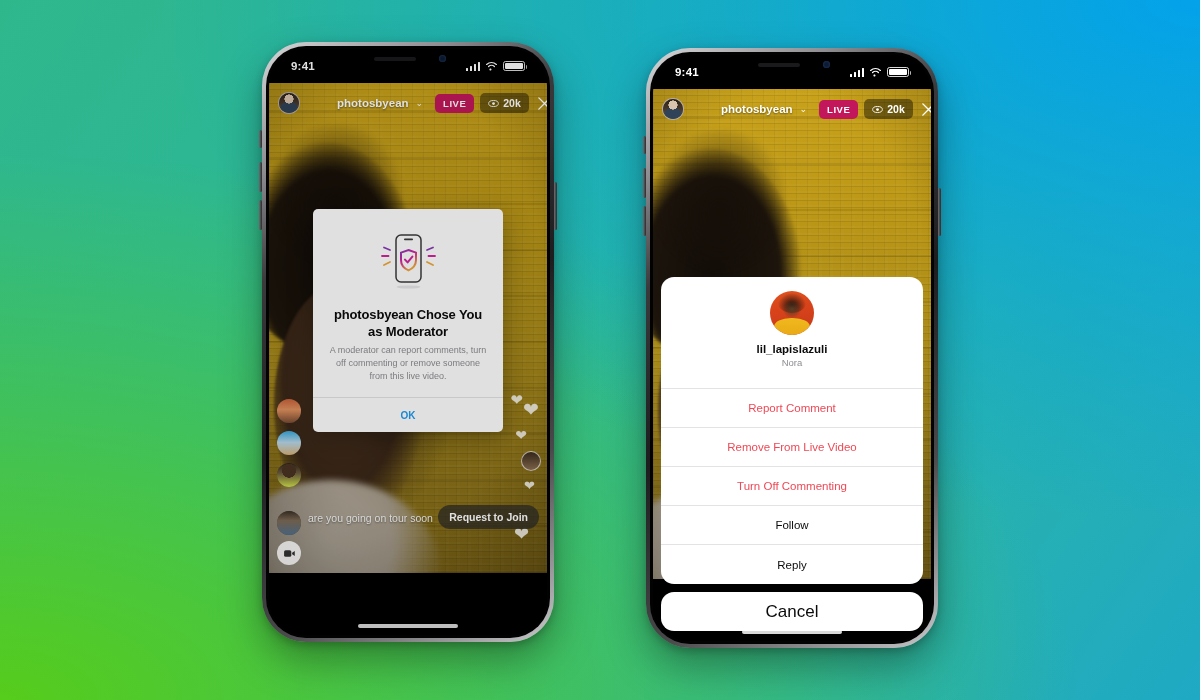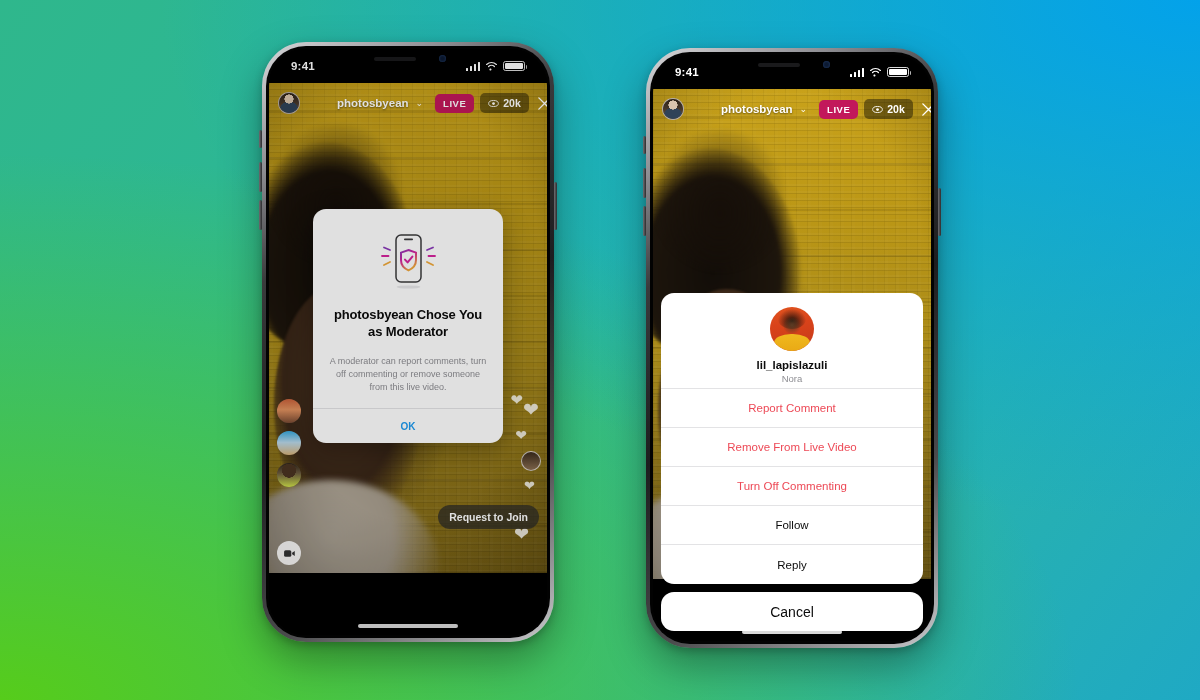--- a/index.html
+++ b/index.html
@@ -144,51 +144,51 @@
     display:flex; align-items:center; justify-content:space-between; padding:0 13px; }
   .cmt-ph { color:rgba(255,255,255,.74); font-size:11px; }
   .dots { color:rgba(255,255,255,.74); font-size:13px; letter-spacing:1px; }
   .bic { width:21px; height:21px; flex:none; }
   .home-ind { position:absolute; left:50%; transform:translateX(-50%); bottom:7px;
     width:100px; height:4px; background:rgba(255,255,255,.85); border-radius:3px; z-index:36; }
 
   
   .scrim { position:absolute; inset:0; z-index:50; background:rgba(0,0,0,.12); }
   .modal { position:absolute; left:50%; transform:translateX(-50%); top:160px;
-    width:190px; background:#fff; border-radius:13px; overflow:hidden;
+    width:190px; background:#fff; border-radius:5px; overflow:hidden;
     box-shadow:0 6px 26px rgba(0,0,0,.3); }
   .modal-body { padding:20px 15px 14px; text-align:center; }
   .modal-ill { width:100%; height:66px; display:flex; align-items:center; justify-content:center; margin-bottom:12px; }
   .modal-title { font-size:13px; font-weight:bold; color:#0b0b0b; line-height:1.28; letter-spacing:-.15px; }
-  .modal-desc { font-size:9px; color:#8e8e93; line-height:1.45; margin-top:15px; }
+  .modal-desc { font-size:9px; color:#8e8e93; line-height:1.45; margin-top:4px; }
   .modal-div { height:1px; background:#e4e4e6; }
   .modal-ok { height:34px; display:flex; align-items:center; justify-content:center;
     color:#1e9bf0; font-size:10px; font-weight:bold; }
 
   
   .sheet-wrap { position:absolute; left:8px; right:8px; bottom:10px; z-index:50; }
   .sheet { background:#fff; border-radius:13px; overflow:hidden; }
-  .sheet-head { padding:14px 10px 4px; text-align:center; border-bottom:1px solid #e3e3e5; }
+  .sheet-head { padding:14px 10px 20px; text-align:center; border-bottom:1px solid #e3e3e5; }
   .sheet-av { width:44px; height:44px; border-radius:50%; margin:0 auto 8px; overflow:hidden; position:relative;
     background:linear-gradient(170deg,#e0541f 0%,#d9431a 38%,#c4391a 100%); }
   .sheet-av .hairx { position:absolute; left:18%; top:4%; width:64%; height:46%;
     background:radial-gradient(ellipse at 50% 62%, #140f0a 0%, rgba(20,15,10,0) 72%); border-radius:50%; }
   .sheet-av .facex { position:absolute; left:30%; top:26%; width:40%; height:36%;
     background:radial-gradient(ellipse at 50% 46%, #5b3c24 0%, rgba(91,60,36,0) 74%); border-radius:50%; }
   .sheet-av .shirtx { position:absolute; left:8%; top:62%; width:84%; height:44%;
     background:linear-gradient(180deg,#f0b91e 0%,#e8a714 100%); border-radius:46% 46% 0 0; }
   .sheet-name { font-size:11.5px; font-weight:bold; color:#0b0b0b; }
   .sheet-sub { font-size:9.5px; color:#8e8e93; margin-top:2px; }
   .sheet-item { height:39px; display:flex; align-items:center; justify-content:center;
     font-size:11.5px; border-bottom:1px solid #e3e3e5; }
   .sheet-item:last-child { border-bottom:none; }
   .sheet-item.danger { color:#ed4956; }
   .sheet-item.plain { color:#0b0b0b; }
   .sheet-cancel { margin-top:8px; background:#fff; border-radius:13px; height:39px;
-    display:flex; align-items:center; justify-content:center; font-size:14px; color:#0b0b0b; }
+    display:flex; align-items:center; justify-content:center; font-size:17px; color:#0b0b0b; }
 </style>
 </head>
 <body>
 
 <div class="stage">
 
   <div class="phone left">
     <div class="btn-side silent"></div>
     <div class="btn-side vol-up"></div>
     <div class="btn-side vol-dn"></div>
@@ -269,20 +269,28 @@
           <div class="hearts">
             <span style="right:20px;bottom:158px;font-size:15px">❤</span>
             <span style="right:4px;bottom:146px;font-size:19px">❤</span>
             <span style="right:16px;bottom:124px;font-size:14px">❤</span>
             <span style="right:8px;bottom:74px;font-size:13px">❤</span>
             <span style="right:14px;bottom:22px;font-size:18px">❤</span>
             <span style="right:2px;bottom:96px;width:20px;height:20px;border-radius:50%;overflow:hidden;background:linear-gradient(180deg,#3a2b1c,#8b6f52);border:1.5px solid rgba(255,255,255,.7)"></span>
           </div>
 
           <div class="comments">
+            <div class="cmt">
+              <span class="av p4">
+                  <span class="av-photo"></span>
+                </span>
+              <div class="cmt-body">
+                <div class="cmt-muted">are you going on tour soon</div>
+              </div>
+            </div>
 
             <div class="cmt" style="position:relative">
               <span class="req-icon">
                 <svg width="13" height="13" viewBox="0 0 18 18">
                   <rect x="1.5" y="4.5" width="10" height="9" rx="2.2" fill="#333"></rect>
                   <path d="M12.6 8 L16.3 5.6 L16.3 12.4 L12.6 10 Z" fill="#333"></path>
                 </svg>
               </span>
               <span class="join-pill">Request to Join</span>
             </div>

